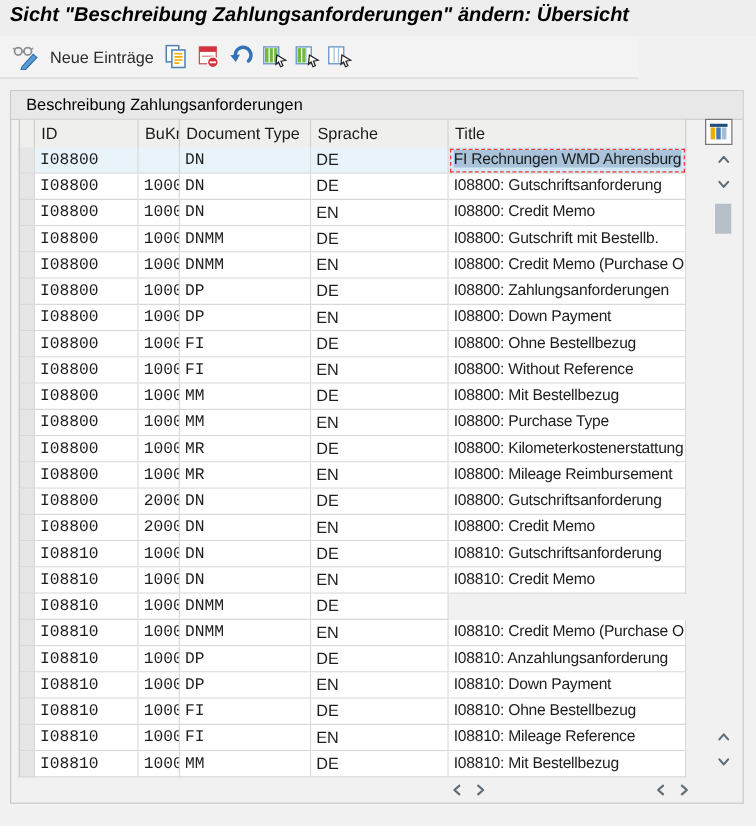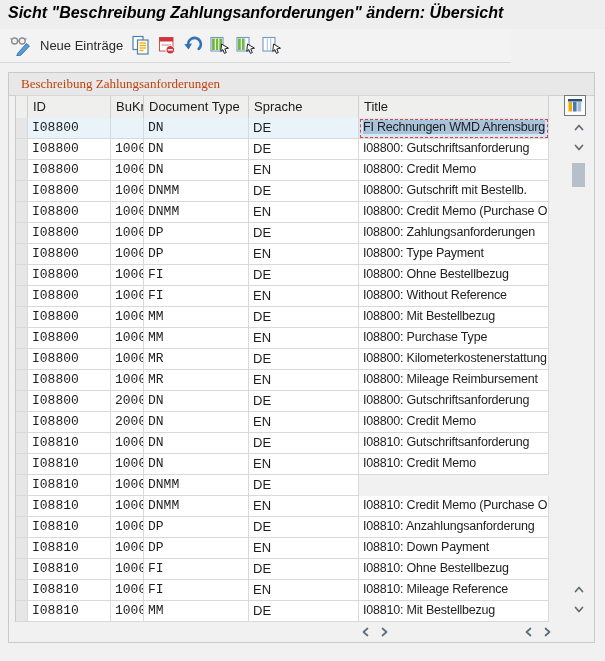--- a/index.html
+++ b/index.html
@@ -17,21 +17,21 @@
            border-bottom:1px solid #d8d8d8;}
   .tb-icon{position:absolute;top:6px;width:22px;height:21px;cursor:pointer;}
   .tb-label{position:absolute;left:40px;top:9px;font-size:13px;color:#2a2a2a;cursor:pointer;
             white-space:nowrap;}
 
   
   .groupbox{position:absolute;left:8px;top:72px;width:587px;height:571px;
             border:1px solid #c9c9c9;background:#f2f1f1;box-sizing:border-box;}
   .group-title{position:absolute;left:0;top:0;right:0;height:22px;background:#e9e8e8;
                border-bottom:1px solid #cfcfcf;font-size:13px;line-height:22px;
-               padding-left:12px;color:#c2410c;white-space:nowrap;font-family:Liberation Serif, serif;}
+               padding-left:12px;color:#000000;white-space:nowrap;}
 
   
   .grid-row{display:grid;grid-template-columns:13px 83px 33px 105px 110px 190px;}
   .thead{position:absolute;left:6px;top:22px;height:29px;}
   .th{box-sizing:border-box;font-size:13px;line-height:22px;padding-left:5px;background:#efefee;
       border-right:1px solid #cfcfcf;border-bottom:1px solid #c9c9c9;border-top:1px solid #d8d8d8;
       color:#1a1a1a;white-space:nowrap;overflow:hidden;cursor:pointer;}
   .th.first{border-left:1px solid #c9c9c9;}
   .tbody{position:absolute;left:6px;top:45px;}
   .row{height:21px;}
@@ -216,21 +216,21 @@
         <div class="cell mono c-doctype">DP</div>
         <div class="cell c-sprache">DE</div>
         <div class="cell c-title"><span class="title-text">I08800: Zahlungsanforderungen</span></div>
       </div>
         <div class="row grid-row">
         <div class="cell sel"></div>
         <div class="cell mono c-id">I08800</div>
         <div class="cell mono c-bukr">1000</div>
         <div class="cell mono c-doctype">DP</div>
         <div class="cell c-sprache">EN</div>
-        <div class="cell c-title"><span class="title-text">I08800: Type Payment</span></div>
+        <div class="cell c-title"><span class="title-text">I08800: Down Payment</span></div>
       </div>
         <div class="row grid-row">
         <div class="cell sel"></div>
         <div class="cell mono c-id">I08800</div>
         <div class="cell mono c-bukr">1000</div>
         <div class="cell mono c-doctype">FI</div>
         <div class="cell c-sprache">DE</div>
         <div class="cell c-title"><span class="title-text">I08800: Ohne Bestellbezug</span></div>
       </div>
         <div class="row grid-row">

